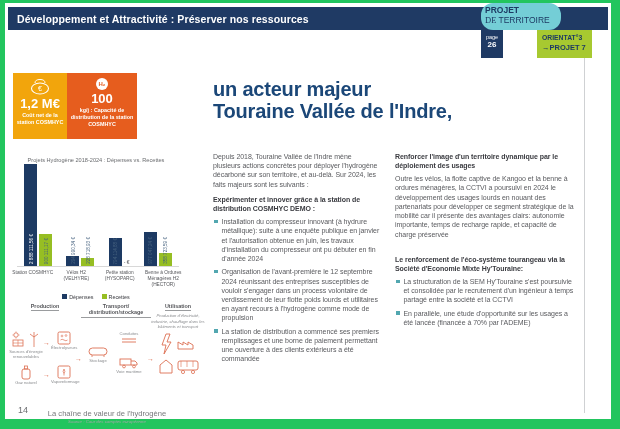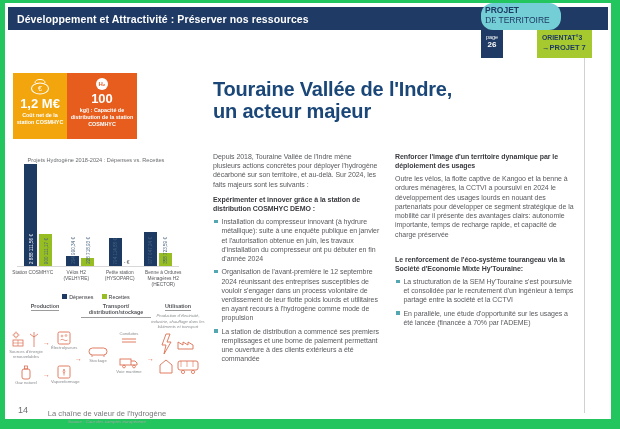--- a/index.html
+++ b/index.html
@@ -255,22 +255,22 @@
         </div>
       </div>
       <div class="chain-caption">La chaîne de valeur de l'hydrogène</div>
       <div class="chain-source">Source : Cour des comptes européenne</div>
     </div>
 
     <div class="folio">14</div>
     <div class="page-edge"></div>
 
     <div class="title">
+      <div>un acteur majeur</div>
       <div>Touraine Vallée de l'Indre,</div>
-      <div>un acteur majeur</div>
     </div>
 
     <div class="col col1">
       <p>Depuis 2018, Touraine Vallée de l'Indre mène plusieurs actions concrètes pour déployer l'hydrogène décarboné sur son territoire, et au-delà. Sur 2024, les faits majeurs sont les suivants :</p>
       <h3>Expérimenter et innover grâce à la station de distribution COSMHYC DEMO :</h3>
       <ul class="blist">
         <li>
             <span class="bmark"></span>
             <span>Installation du compresseur innovant (à hydrure métallique): suite à une enquête publique en janvier et l'autorisation obtenue en juin, les travaux d'installation du compresseur ont pu débuter en fin d'année 2024</span>
           </li>

